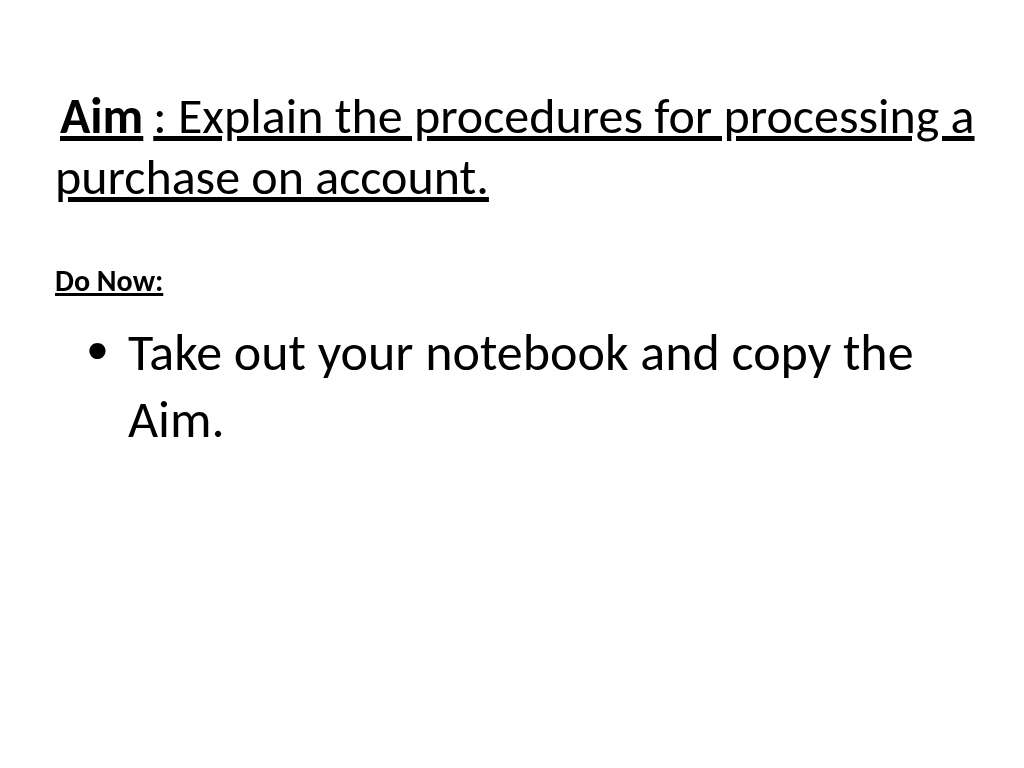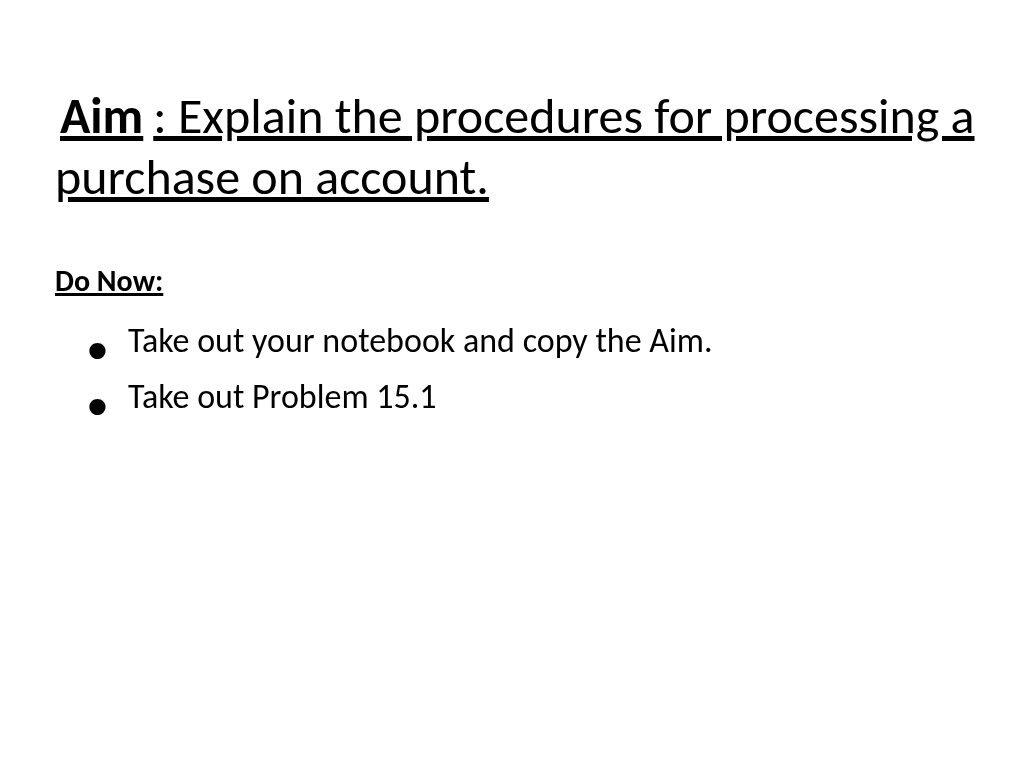--- a/index.html
+++ b/index.html
@@ -32,21 +32,21 @@
       font-weight: 700;
       text-decoration: underline;
       font-size: 30px;
       margin-bottom: 20px;
     }
     .bullet-list {
       list-style: none;
       padding-left: 0;
     }
     .bullet-item {
-      font-size: 34px;
+      font-size: 52px;
       line-height: 1.28;
       position: relative;
       padding-left: 68px;
       margin-bottom: 12px;
       font-weight: 400;
     }
     .bullet-item::before {
       content: "•";
       position: absolute;
       left: 26px;
@@ -58,14 +58,13 @@
 <body>
 
 <div class="title-block">
   <span class="title-bold">Aim</span><span class="title-rest">: Explain the procedures for processing a purchase on account.</span>
 </div>
 
 <div class="do-now-heading">Do Now:</div>
 
 <ul class="bullet-list">
   <li class="bullet-item">Take out your notebook and copy the Aim.</li>
-  <li class="bullet-item">Take out Problem 15.1</li>
 </ul>
 
 </body></html>

